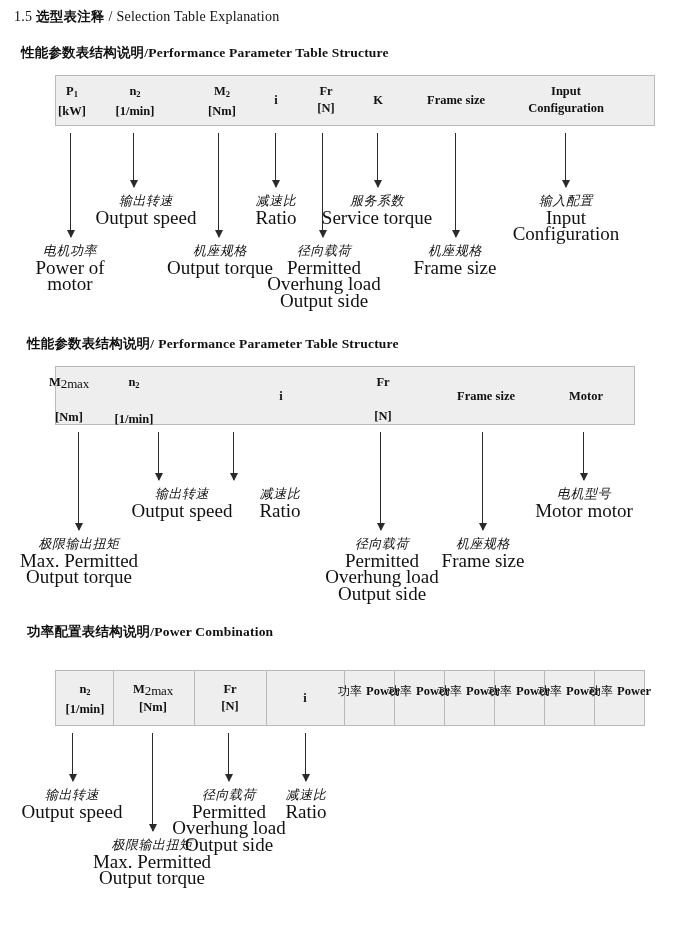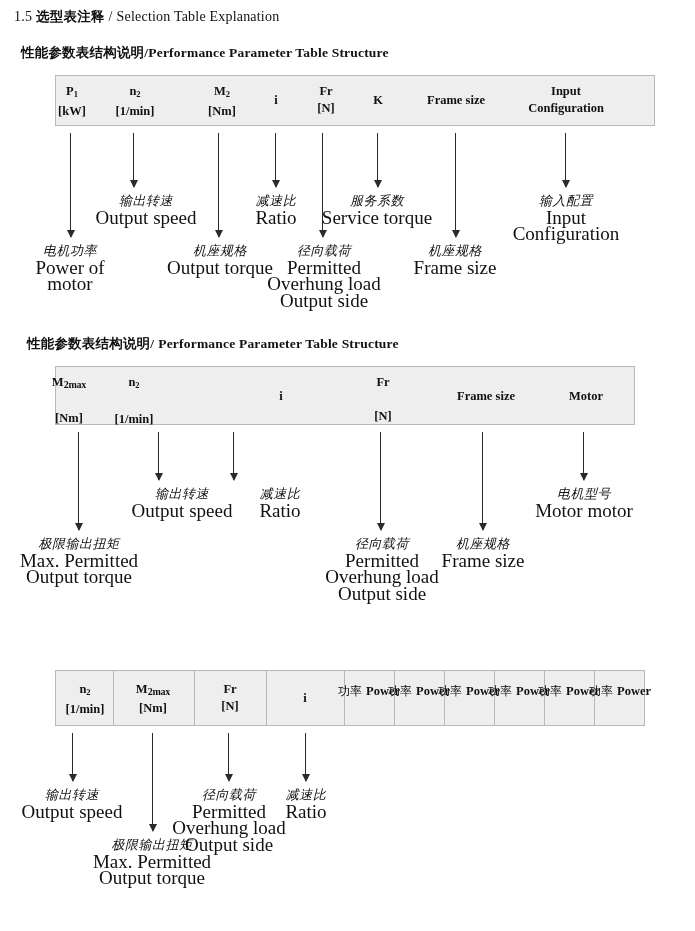--- a/index.html
+++ b/index.html
@@ -38,21 +38,21 @@
     text-align:center;
     font-family:"Liberation Serif",serif;
     font-weight:700;
     font-size:12.5px;
     line-height:17px;
     white-space:nowrap;
     transform:translateX(-50%);
   }
   .hcell .u{font-weight:700;}
   .hcell sub{font-size:8.5px;font-weight:700;vertical-align:-2px;}
-  .hcell .mx{font-size:10px;font-weight:700;vertical-align:-2px;letter-spacing:-.2px;}
+  .hcell .mx{font-size:13px;font-weight:400;vertical-align:-2px;letter-spacing:-.2px;}
   .divider{
     position:absolute;
     top:0;bottom:0;
     width:1px;
     background:#b9b9b9;
   }
   .pw{
     position:absolute;
     white-space:nowrap;
     transform:translateX(-50%);
@@ -247,20 +247,23 @@
   </div>
   <div class="anno" style="left:483px;top:536px;">
     <span class="cn">机座规格</span>
     <span class="en">Frame size</span>
   </div>
   <div class="anno" style="left:584px;top:486px;">
     <span class="cn">电机型号</span>
     <span class="en">Motor motor</span>
   </div>
 
+  <div class="sec-title" style="left:27px;top:623px;">
+    <span class="cn">功率配置表结构说明</span><span class="en-bold">/</span><span class="en-bold">Power Combination</span>
+  </div>
 
   <div class="tbl" style="left:55px;top:670px;width:590px;height:56px;">
     <div class="cellwrap">
       <div class="divider" style="left:57px;"></div>
       <div class="divider" style="left:138px;"></div>
       <div class="divider" style="left:210px;"></div>
       <div class="divider" style="left:288px;"></div>
       <div class="divider" style="left:338px;"></div>
       <div class="divider" style="left:388px;"></div>
       <div class="divider" style="left:438px;"></div>

